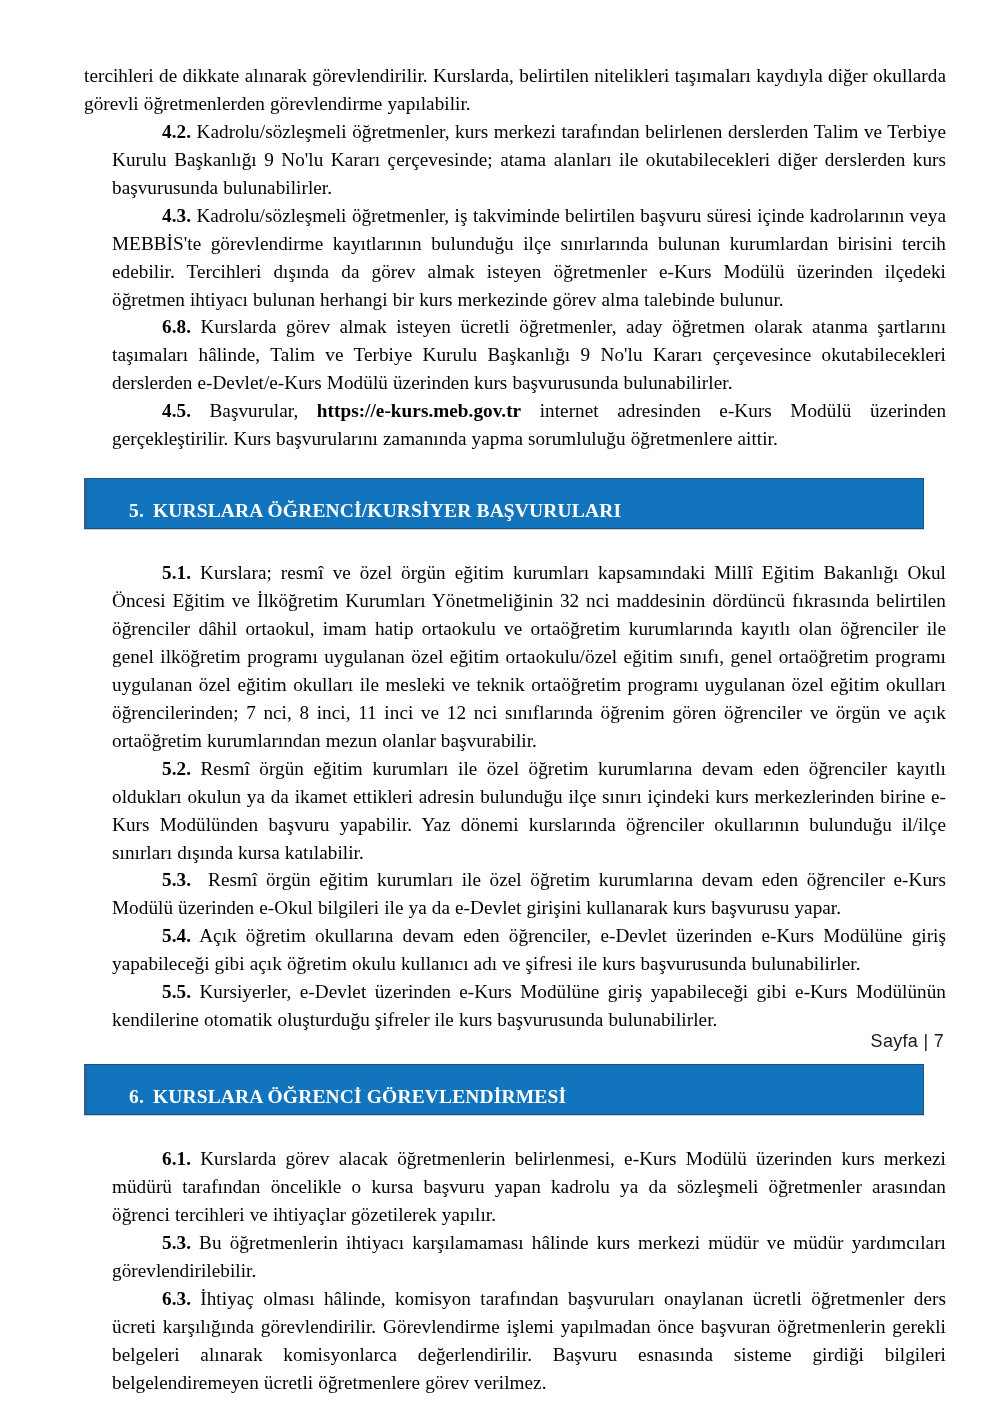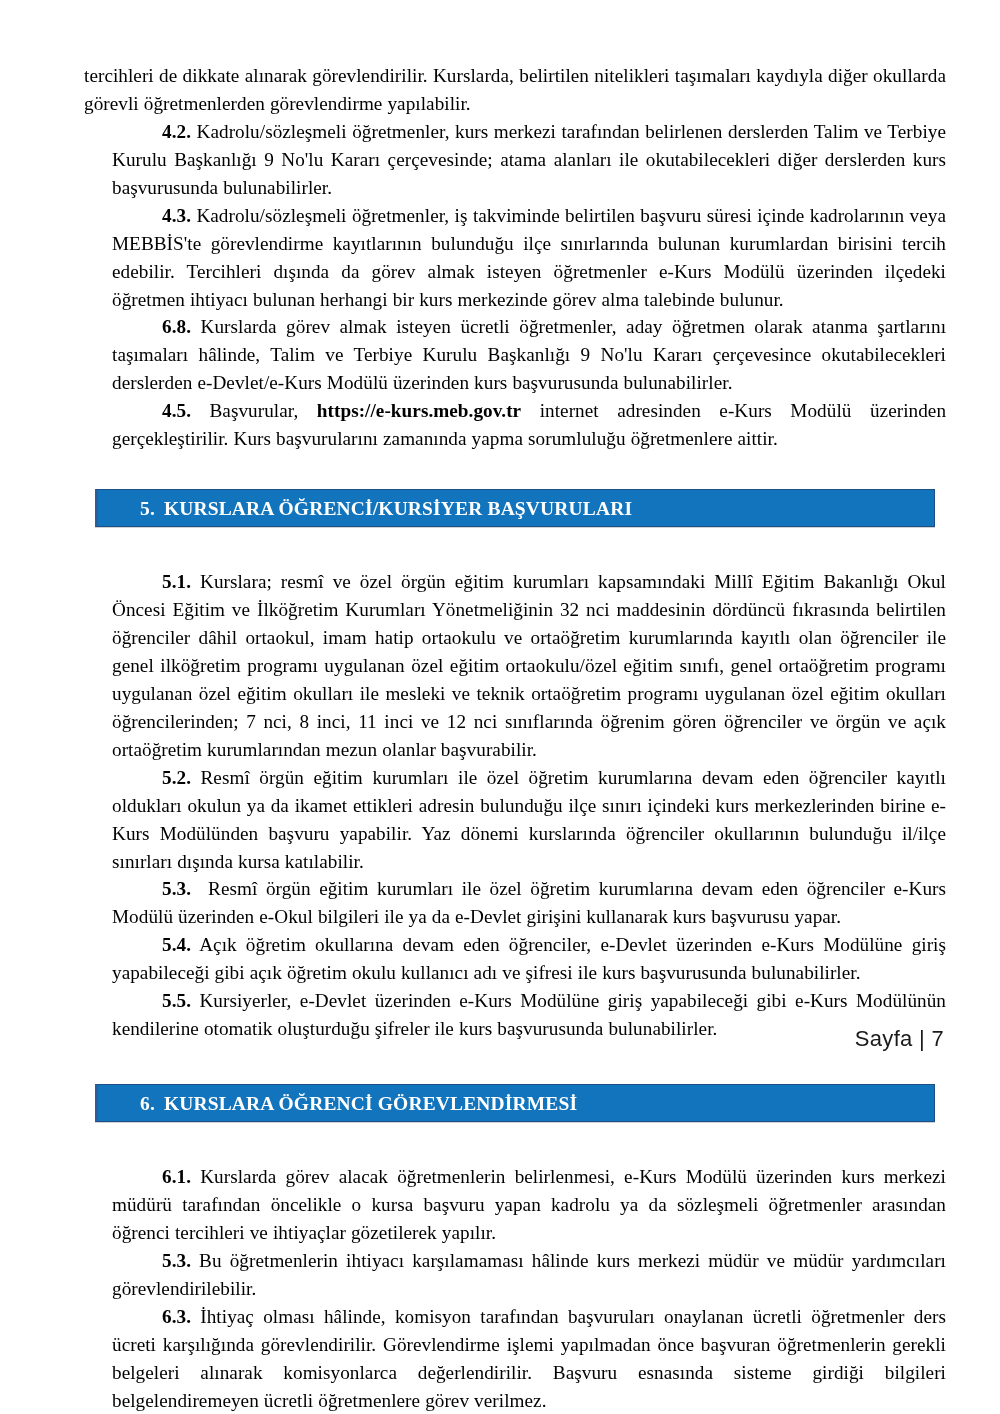--- a/index.html
+++ b/index.html
@@ -60,40 +60,40 @@
   
   .section-bar {
     background: #1274bc;
     border: 1.5px solid #1c4f86;
     border-left: 3px solid #2b5f95;
     color: #ffffff;
     font-family: "Liberation Serif", "DejaVu Serif", serif;
     font-weight: bold;
     font-size: 19.5px;
     letter-spacing: 0.15px;
-    padding: 8px 10px 6px 42px;
+    padding: 21px 10px 6px 42px;
     width: 840px;
-    margin: 11px;
+    margin: 0;
     box-shadow: 0 1px 0 rgba(0,0,0,0.18);
   }
   .section-bar .sec-no {
     display: inline-block;
     margin-right: 9px;
   }
 
   .gap-before-bar { height: 25px; }
   .gap-after-bar  { height: 30px; }
   .gap-before-bar-lg { height: 30px; }
 
   .footer {
     position: absolute;
     right: 72px;
     bottom: 40px;
     font-family: "Liberation Sans", "DejaVu Sans", sans-serif;
-    font-size: 22px;
+    font-size: 18px;
     color: #1a1a1a;
     letter-spacing: 0.3px;
   }
 </style>
 </head>
 <body>
 
 <div class="page">
   <div class="doc-body">
 

